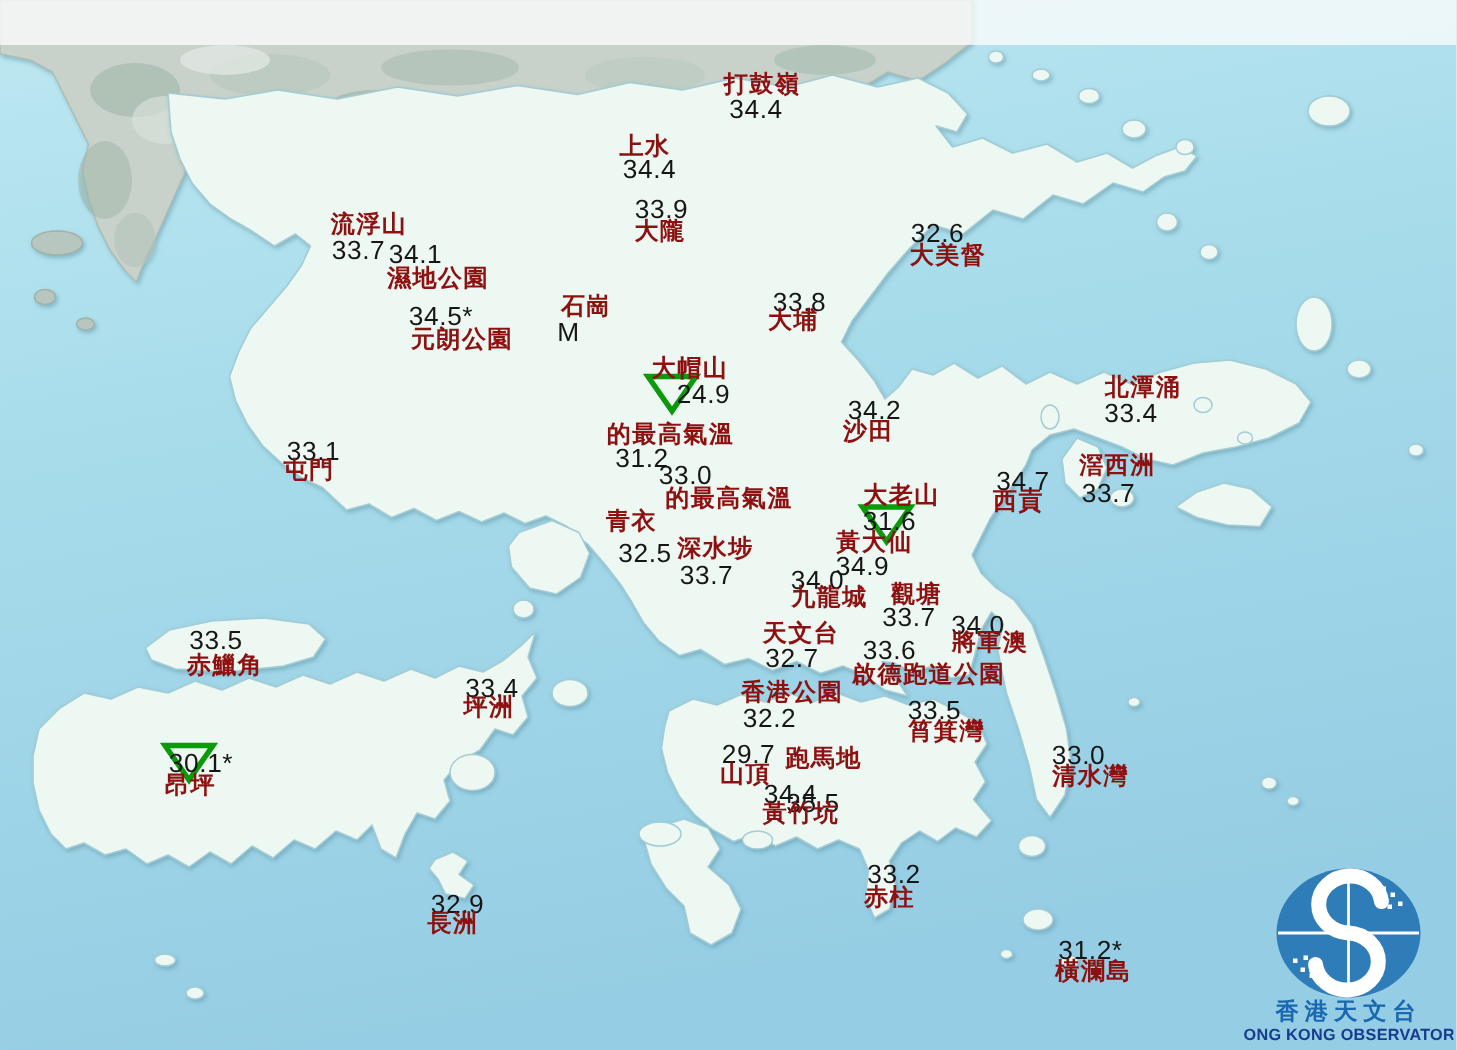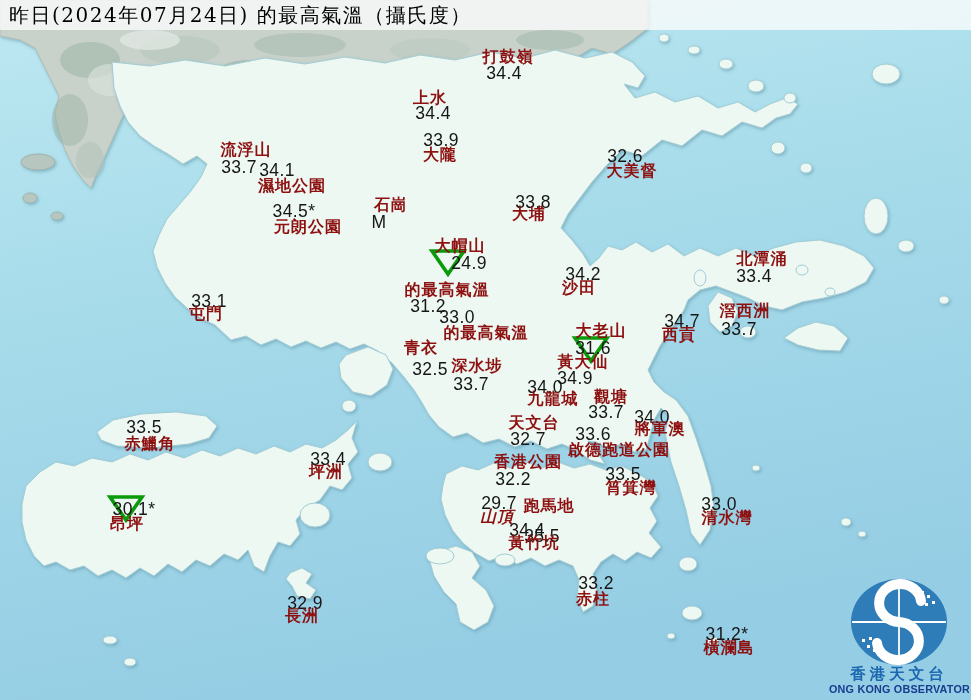--- a/index.html
+++ b/index.html
@@ -106,21 +106,20 @@
       <ellipse cx="944" cy="300" rx="5" ry="4"></ellipse>
       <ellipse cx="846" cy="522" rx="5" ry="4"></ellipse>
       <ellipse cx="862" cy="534" rx="4" ry="3"></ellipse>
       <ellipse cx="110" cy="640" rx="7" ry="4"></ellipse>
       <ellipse cx="130" cy="662" rx="6" ry="4"></ellipse>
       <ellipse cx="756" cy="468" rx="4" ry="3"></ellipse>
     </g>
   </svg>
 
   <div id="title-band"></div>
-  <div id="title">昨日(2024年07月24日) 的最高氣溫（攝氏度）</div>
 
   <div id="stations">
       <div class="station-value" style="left: 504px; top: 73px;">34.4</div>
       <div class="station-name" style="left: 508px; top: 57px;">打鼓嶺</div>
       <div class="station-value" style="left: 433px; top: 113px;">34.4</div>
       <div class="station-name" style="left: 430px; top: 98px;">上水</div>
       <div class="station-value" style="left: 441px; top: 140px;">33.9</div>
       <div class="station-name" style="left: 440px; top: 155px;">大隴</div>
       <div class="station-value" style="left: 239px; top: 167px;">33.7</div>
       <div class="station-name" style="left: 246px; top: 150px;">流浮山</div>
@@ -174,21 +173,21 @@
       <div class="station-name" style="left: 660px; top: 429px;">將軍澳</div>
       <div class="station-value" style="left: 593px; top: 434px;">33.6</div>
       <div class="station-name" style="left: 619px; top: 450px;">啟德跑道公園</div>
       <div class="station-value" style="left: 513px; top: 479px;">32.2</div>
       <div class="station-name" style="left: 528px; top: 462px;">香港公園</div>
       <div class="station-value" style="left: 623px; top: 474px;">33.5</div>
       <div class="station-name" style="left: 631px; top: 488px;">筲箕灣</div>
       <div class="station-value" style="left: 542px; top: 492px; margin-top: 44px;">35.5</div>
       <div class="station-name" style="left: 549px; top: 506px;">跑馬地</div>
       <div class="station-value" style="left: 499px; top: 503px;">29.7</div>
-      <div class="station-name" style="left: 497px; top: 517px; font-style: italic;">山頂</div>
+      <div class="station-name" style="left: 497px; top: 517px;">山頂</div>
       <div class="station-value" style="left: 527px; top: 530px;">34.4</div>
       <div class="station-name" style="left: 534px; top: 543px;">黃竹坑</div>
       <div class="station-value" style="left: 144px; top: 427px;">33.5</div>
       <div class="station-name" style="left: 150px; top: 444px;">赤鱲角</div>
       <div class="station-value" style="left: 328px; top: 459px;">33.4</div>
       <div class="station-name" style="left: 326px; top: 472px;">坪洲</div>
       <div class="marker" style="left: 126px; top: 508px;"><svg width="40" height="32" viewBox="0 0 40 32">
           <polygon points="4,5 36,5 20,28" fill="none" stroke="#0a9a0a" stroke-width="3.6"></polygon>
         </svg></div>
       <div class="station-value" style="left: 134px; top: 509px;">30.1*</div>

